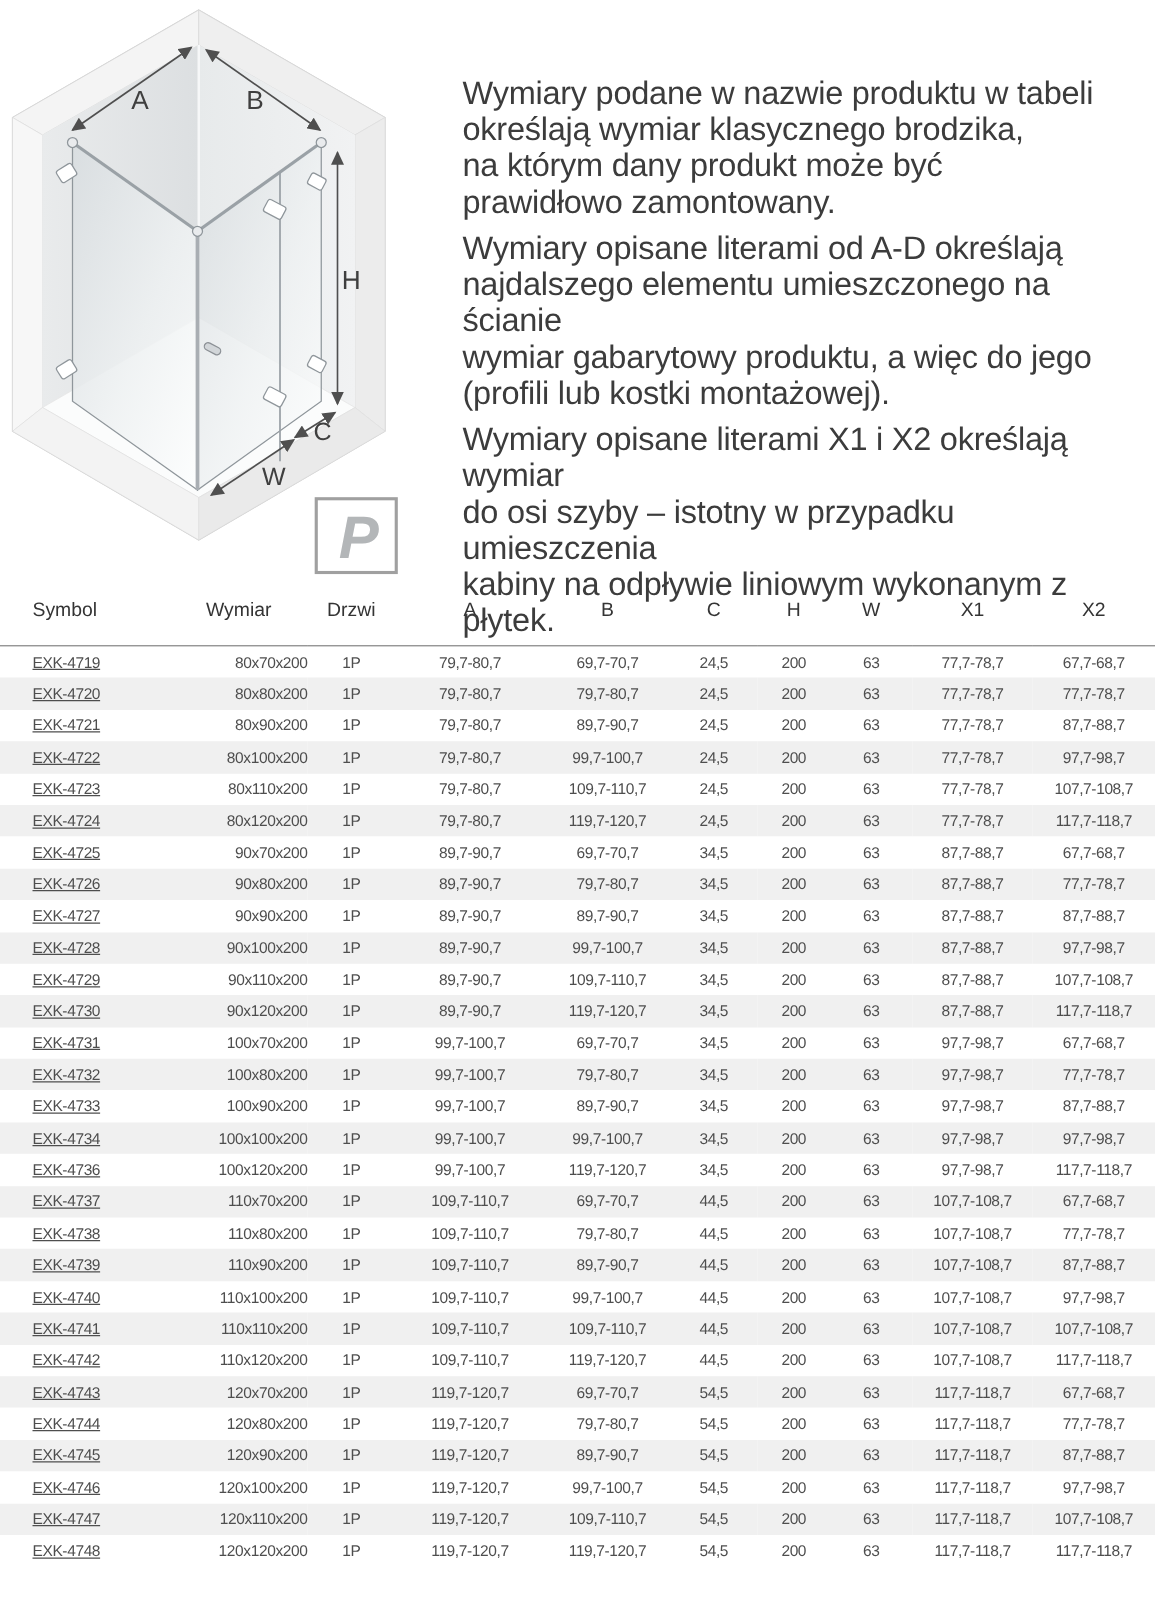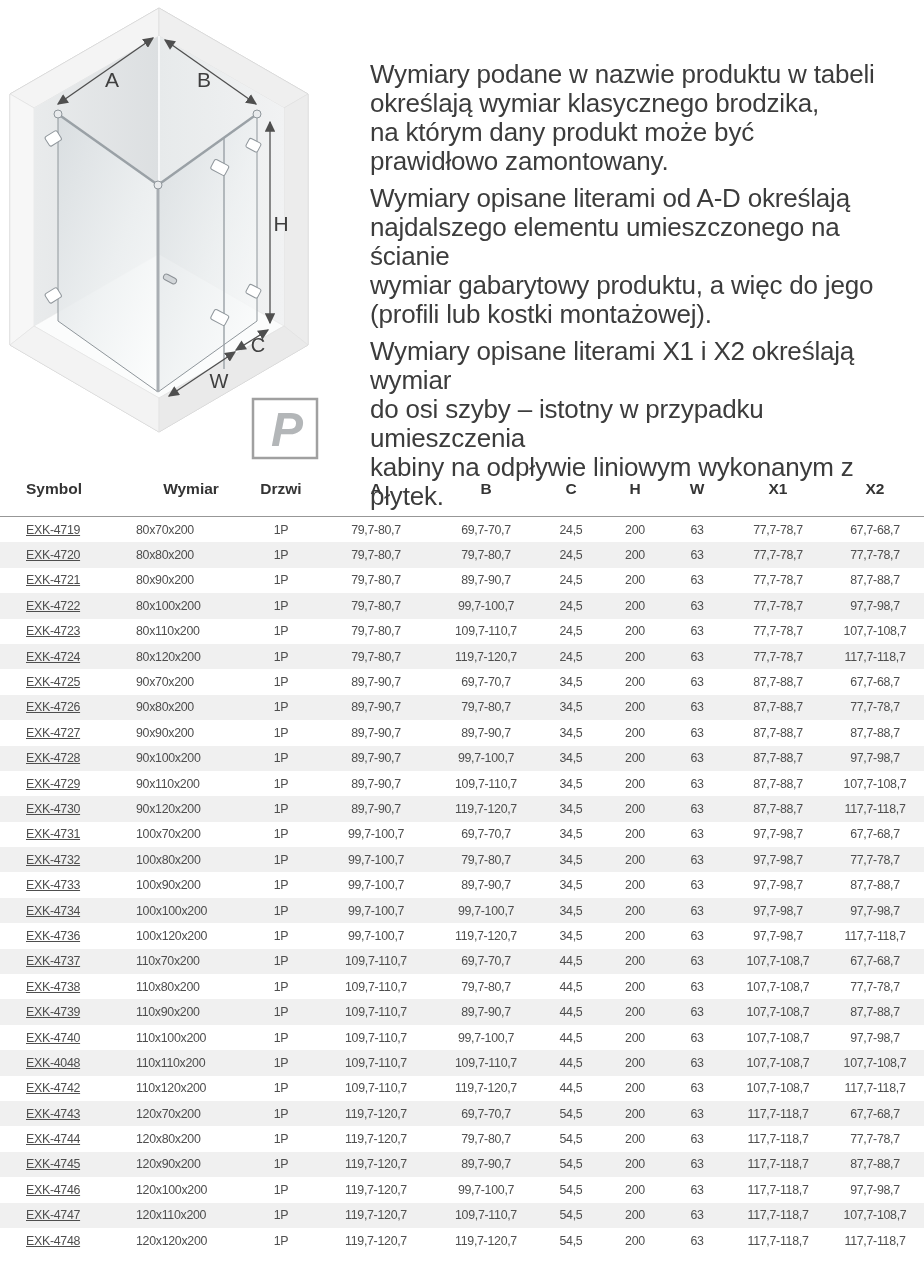--- a/index.html
+++ b/index.html
@@ -9,28 +9,28 @@
   .intro{position:absolute;left:370px;top:60px;width:552px;color:#3c3c3c;}
   .intro .para{margin:0 0 8px 0;}
   .intro .line{font-size:26px;line-height:29px;letter-spacing:-0.2px;}
   
   table.spec{width:924px;border-collapse:collapse;table-layout:fixed;}
   table.spec col.c1{width:136px}table.spec col.c2{width:110px}
   table.spec col.c3{width:70px}table.spec col.c4{width:120px}
   table.spec col.c5{width:100px}table.spec col.c6{width:70px}
   table.spec col.c7{width:58px}table.spec col.c8{width:66px}
   table.spec col.c9{width:96px}table.spec col.c10{width:98px}
-  table.spec thead th{height:54px;font-size:15.5px;font-weight:700;color:#343434;
+  table.spec thead th{height:54px;font-size:15.5px;font-weight:400;color:#343434;
     border-bottom:1px solid #979797;text-align:center;vertical-align:middle;padding:0;}
   table.spec thead th:nth-child(1){text-align:left;padding-left:26px;}
   table.spec thead th:nth-child(2){text-align:center;}
   table.spec td{height:25.4px;font-size:12.4px;color:#4e4e4e;letter-spacing:-0.3px;
     text-align:center;vertical-align:middle;padding:0;white-space:nowrap;}
   table.spec td:nth-child(1){text-align:left;padding-left:26px;text-decoration:underline;}
-  table.spec td:nth-child(2){text-align:left;}
+  table.spec td:nth-child(2){text-align:right;}
   table.spec tbody tr:nth-of-type(even){background:#f0f0f0;}
   svg text{font-family:"Liberation Sans",sans-serif;}
 </style>
 </head>
 <body>
 
 <div class="top">
 
   <div class="diagram-wrap">
   <svg width="330" height="460" viewBox="0 0 330 460">
@@ -404,21 +404,21 @@
         <td>1P</td>
         <td>109,7-110,7</td>
         <td>99,7-100,7</td>
         <td>44,5</td>
         <td>200</td>
         <td>63</td>
         <td>107,7-108,7</td>
         <td>97,7-98,7</td>
       </tr>
       <tr>
-        <td>EXK-4048</td>
+        <td>EXK-4741</td>
         <td>110x110x200</td>
         <td>1P</td>
         <td>109,7-110,7</td>
         <td>109,7-110,7</td>
         <td>44,5</td>
         <td>200</td>
         <td>63</td>
         <td>107,7-108,7</td>
         <td>107,7-108,7</td>
       </tr>

